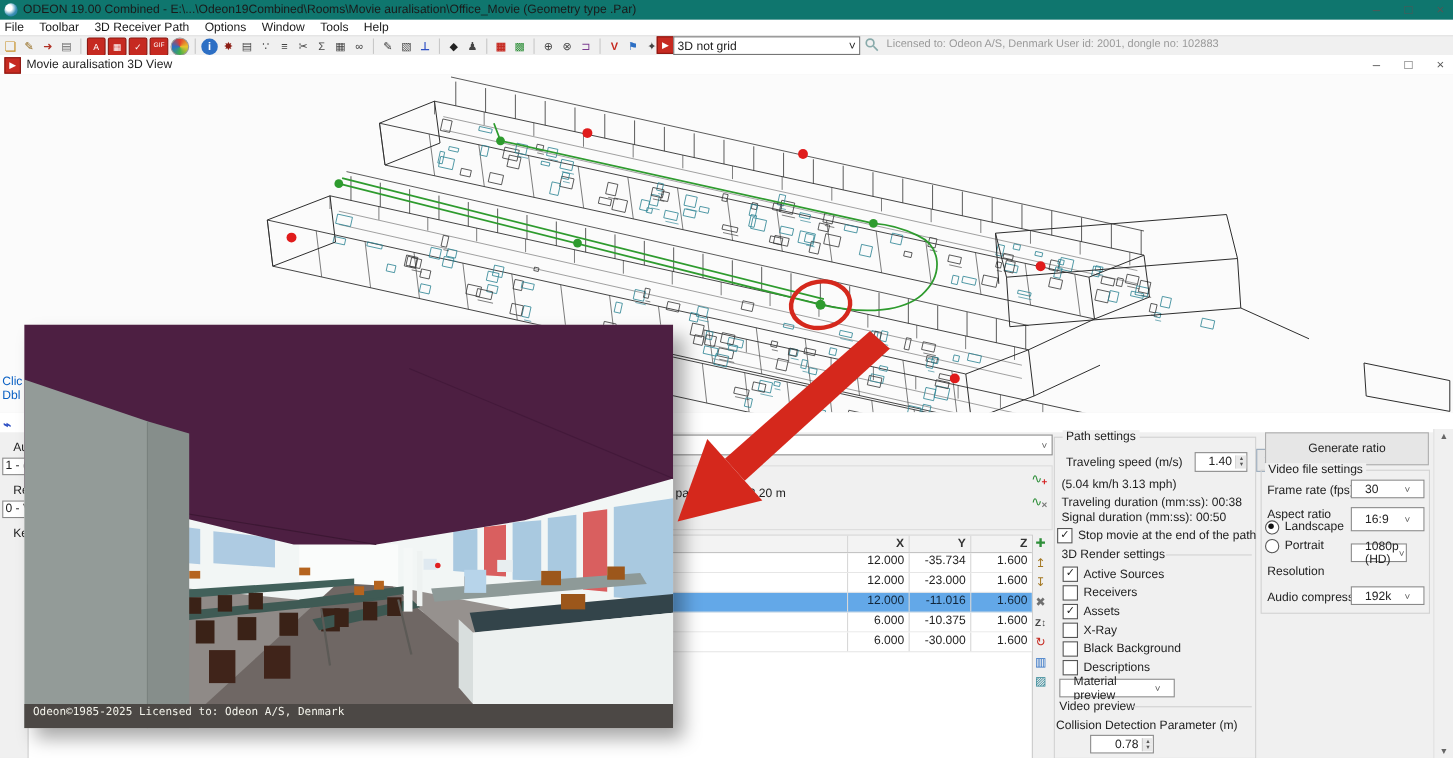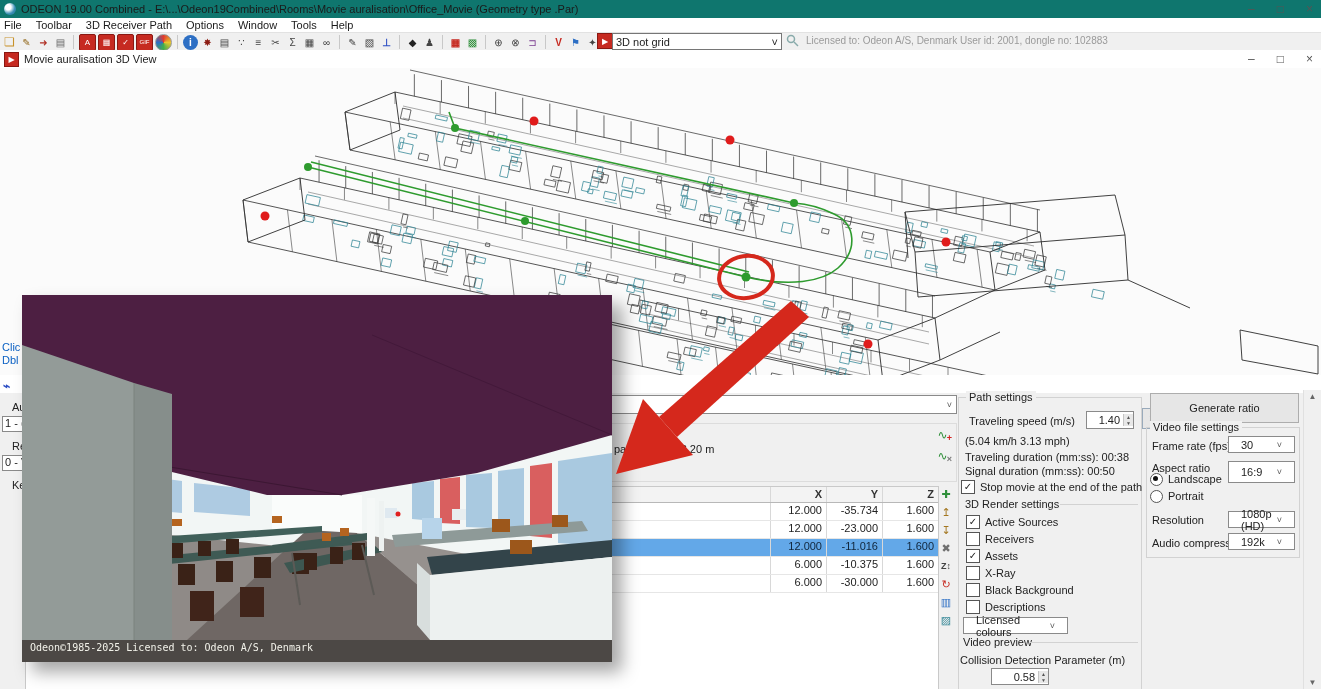--- a/index.html
+++ b/index.html
@@ -785,28 +785,28 @@
         <div class="cb-row">
           <span class="cb-box"></span>
           <span class="cb-label">Black Background</span>
         </div>
         <div class="cb-row">
           <span class="cb-box"></span>
           <span class="cb-label">Descriptions</span>
         </div>
       </div>
     <div class="combo" style="left:963px;top:242px;width:105px;height:17px">
-      <span>Licensed colours</span>
+      <span>Material preview</span>
       <span class="chev">˅</span>
     </div>
     <span class="group-label" style="left:960px;top:261px">Video preview</span>
     <div style="position:absolute;left:1030px;top:267px;width:108px;height:1px;background:#d2d2d2"></div>
     <span class="ps-text" style="left:960px;top:279px">Collision Detection Parameter (m)</span>
     <div class="input" style="left:963px;top:293px;width:58px;height:17px">
-      <span>0.58</span>
+      <span>0.78</span>
       <span class="spin">
           <span>▲</span>
           <span>▼</span>
         </span>
     </div>
 
     <div id="generate-btn">
       <span>Generate ratio</span>
     </div>
     <div id="vfs-box" class="groupbox"></div>
@@ -825,21 +825,21 @@
         <div class="radio-row">
           <span class="radio on"></span>
           <span>Landscape</span>
         </div>
         <div class="radio-row">
           <span class="radio"></span>
           <span>Portrait</span>
         </div>
       </div>
     <span class="ps-text" style="left:1152px;top:139px">Resolution</span>
-    <div class="combo" style="left:1228px;top:136px;width:67px;height:17px">
+    <div class="combo" style="left:1228px;top:119px;width:51px;height:17px">
       <span>1080p (HD)</span>
         <span class="chev">˅</span>
     </div>
     <span class="ps-text" style="left:1152px;top:162px">Audio compression</span>
     <div class="combo" style="left:1228px;top:158px;width:67px;height:17px">
       <span>192k</span>
         <span class="chev">˅</span>
     </div>
 
     <div id="v-scroll">

